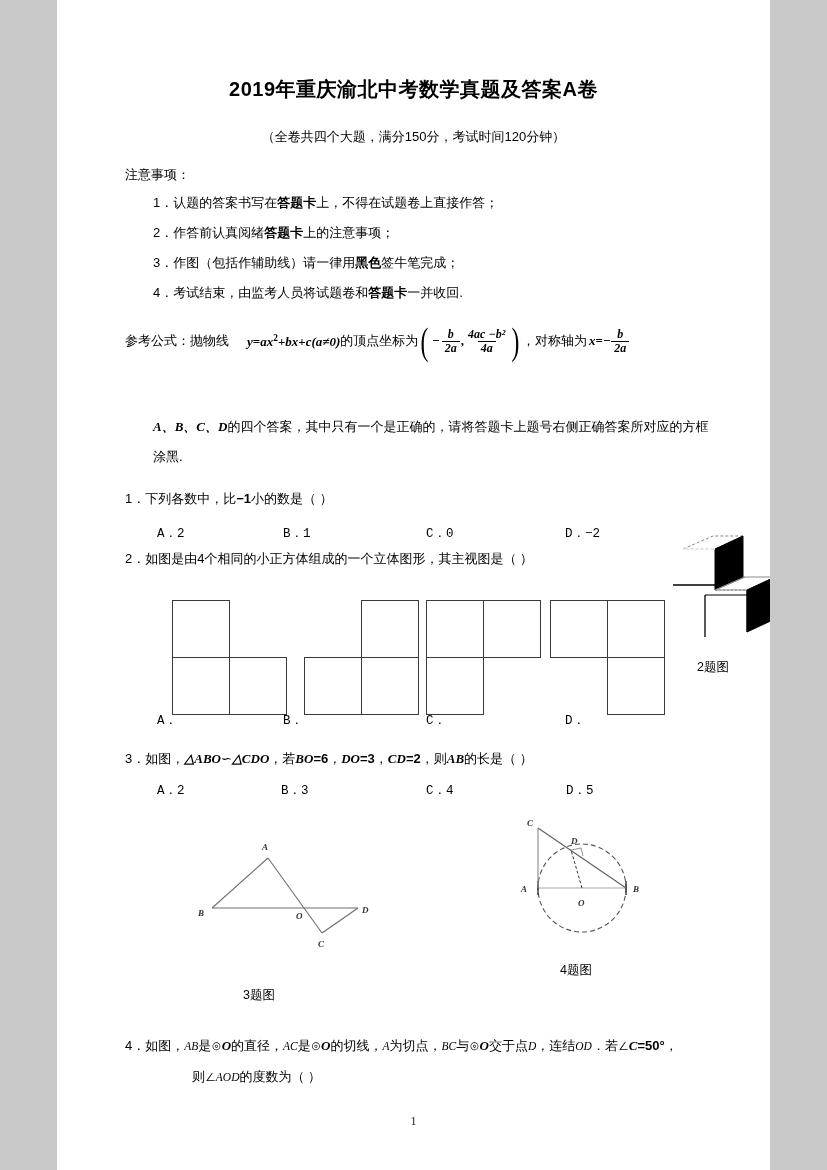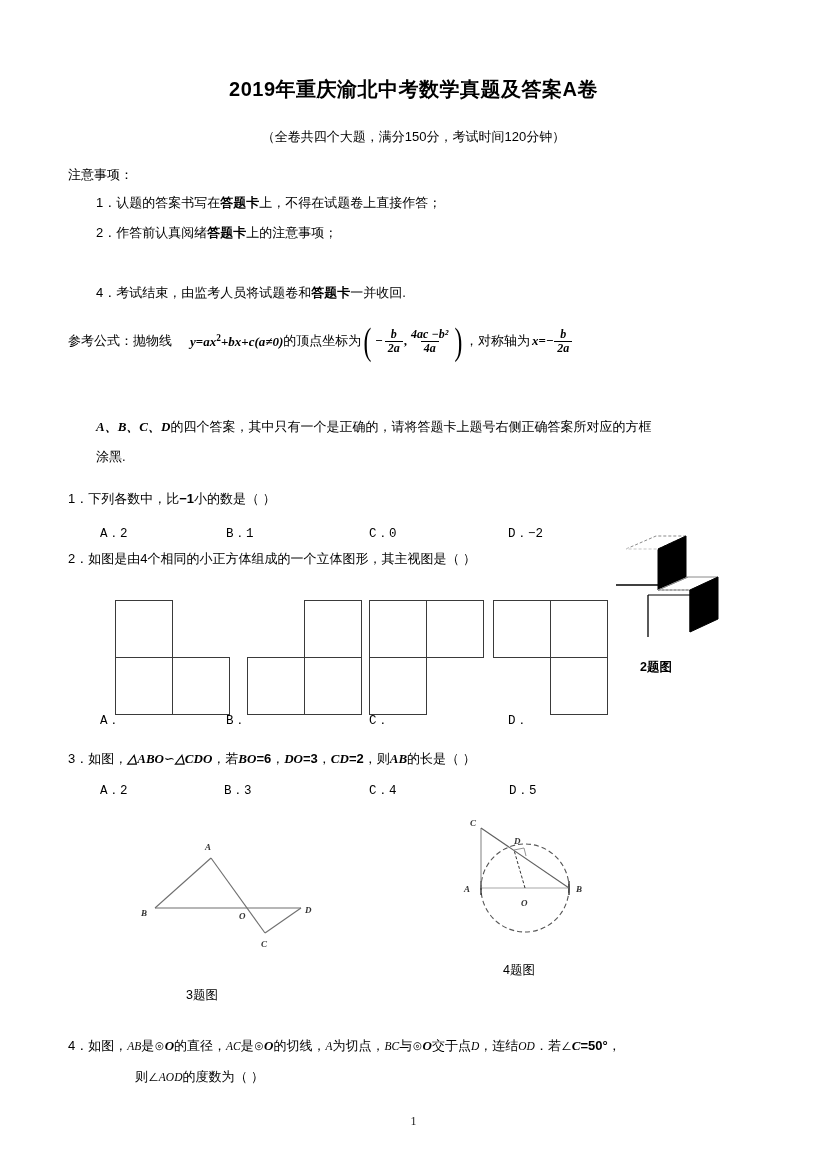--- a/index.html
+++ b/index.html
@@ -2,21 +2,21 @@
 <html><head>
 <meta charset="utf-8">
 <style>
   html, body {
     margin: 0;
     padding: 0;
     background: #c8c8c8;
   }
   .page {
     position: relative;
-    width: 827px;
+    width: 713px;
     height: 1170px;
     background: #ffffff;
     margin: 0 auto;
     overflow: hidden;
     font-family: "Liberation Serif", "DejaVu Serif", serif;
     color: #000000;
   }
 
   
   .doc-title {
@@ -151,21 +151,21 @@
   .shapeC { left: 369px; }
   .shapeD { left: 493px; }
 
   
   .caption {
     position: absolute;
     font-family: "Liberation Sans", sans-serif;
     font-size: 12.5px;
     white-space: nowrap;
   }
-  .cap2 { left: 640px; top: 659px; font-weight: bold; }
+  .cap2 { left: 640px; top: 659px; }
   .cap3 { left: 186px; top: 962px; margin-top: 25px; }
   .cap4 { left: 503px; top: 962px; }
 
   
   .fig { position: absolute; }
   .fig2 { left: 612px; top: 527px; }
   .fig3 { left: 135px; top: 833px; }
   .fig4 { left: 452px; top: 812px; }
 
   
@@ -188,20 +188,23 @@
   <div class="doc-subtitle">（全卷共四个大题，满分150分，考试时间120分钟）</div>
 
   <div class="tx notice-head">注意事项：</div>
 
   <div class="tx notice-1">
     <span>1．认题的答案书写在</span><span class="b">答题卡</span><span>上，不得在试题卷上直接作答；</span>
   </div>
   <div class="tx notice-2">
     <span>2．作答前认真阅绪</span><span class="b">答题卡</span><span>上的注意事项；</span>
   </div>
+  <div class="tx notice-3">
+    <span>3．作图（包括作辅助线）请一律用</span><span class="b">黑色</span><span>签牛笔完成；</span>
+  </div>
   <div class="tx notice-4">
     <span>4．考试结束，由监考人员将试题卷和</span><span class="b">答题卡</span><span>一并收回.</span>
   </div>
 
   <div class="formula-row">
     <span>参考公式：抛物线</span>
     <span style="margin-left:18px">
       <span class="mi">y</span><span class="mn">=</span><span class="mi">a</span><span class="mi">x</span><span class="mn sup">2</span><span class="mn">+</span><span class="mi">b</span><span class="mi">x</span><span class="mn">+</span><span class="mi">c</span><span class="mi">(a≠0)</span>
     </span>
     <span>的顶点坐标为</span>

